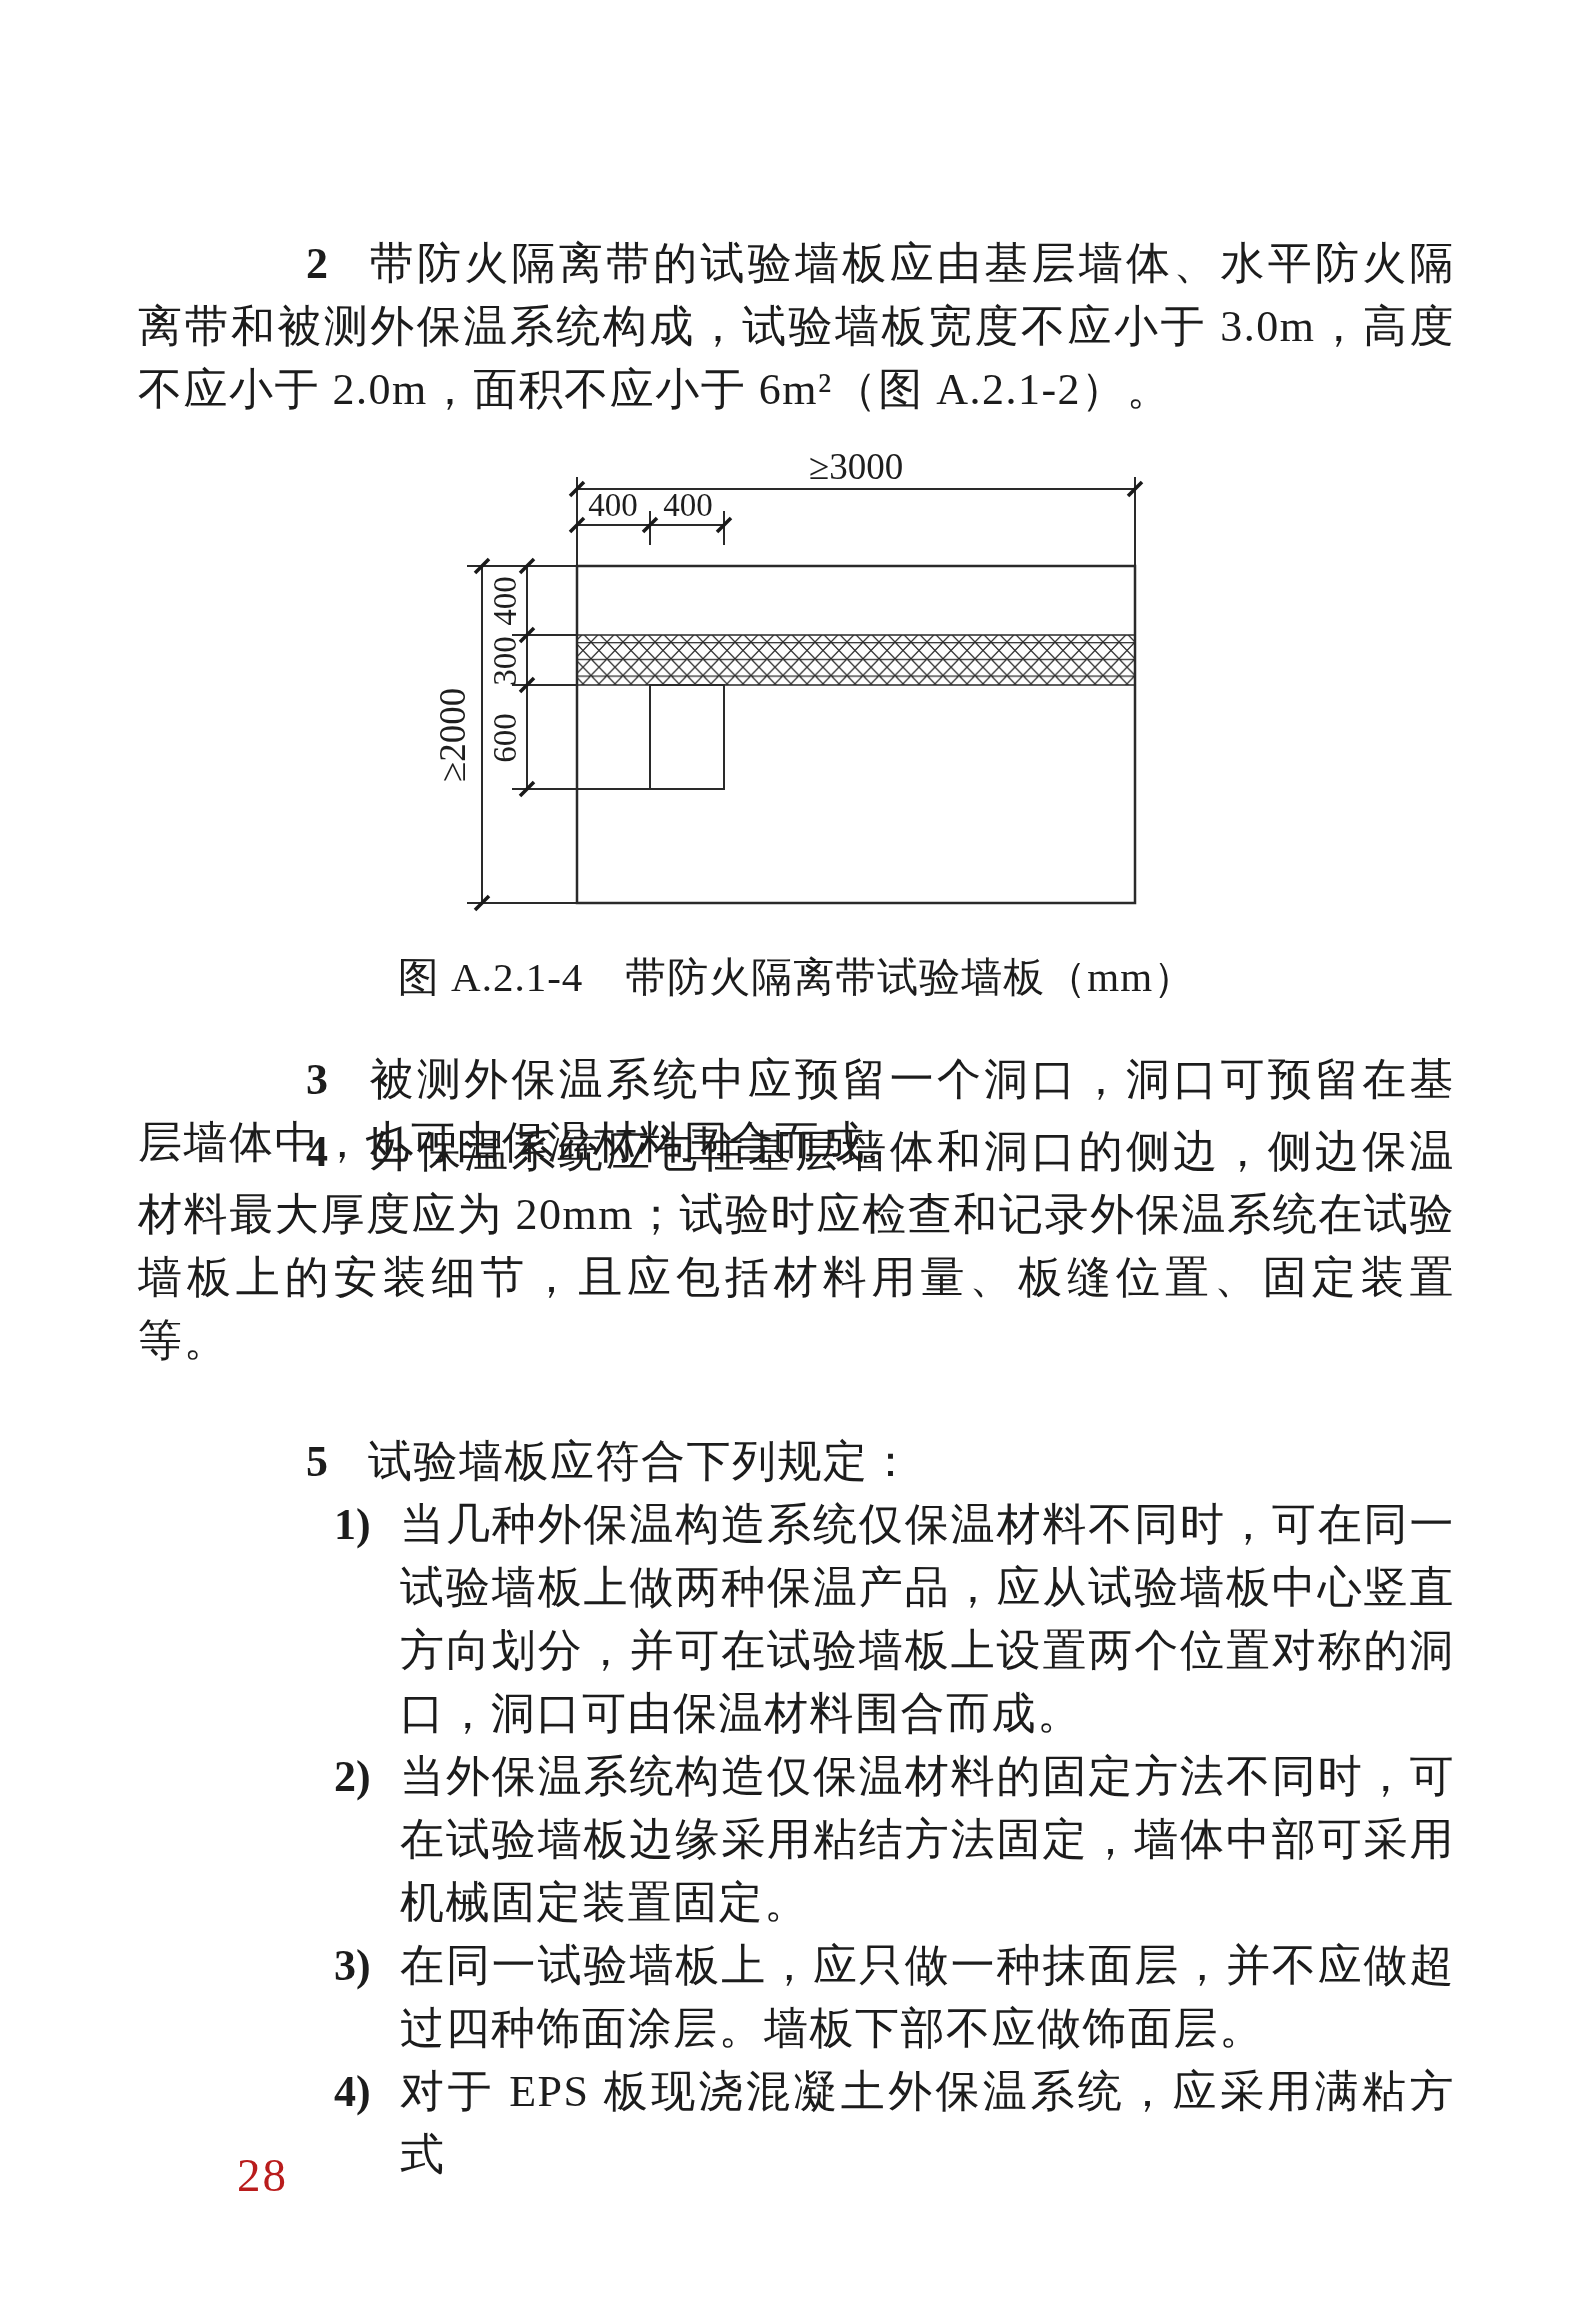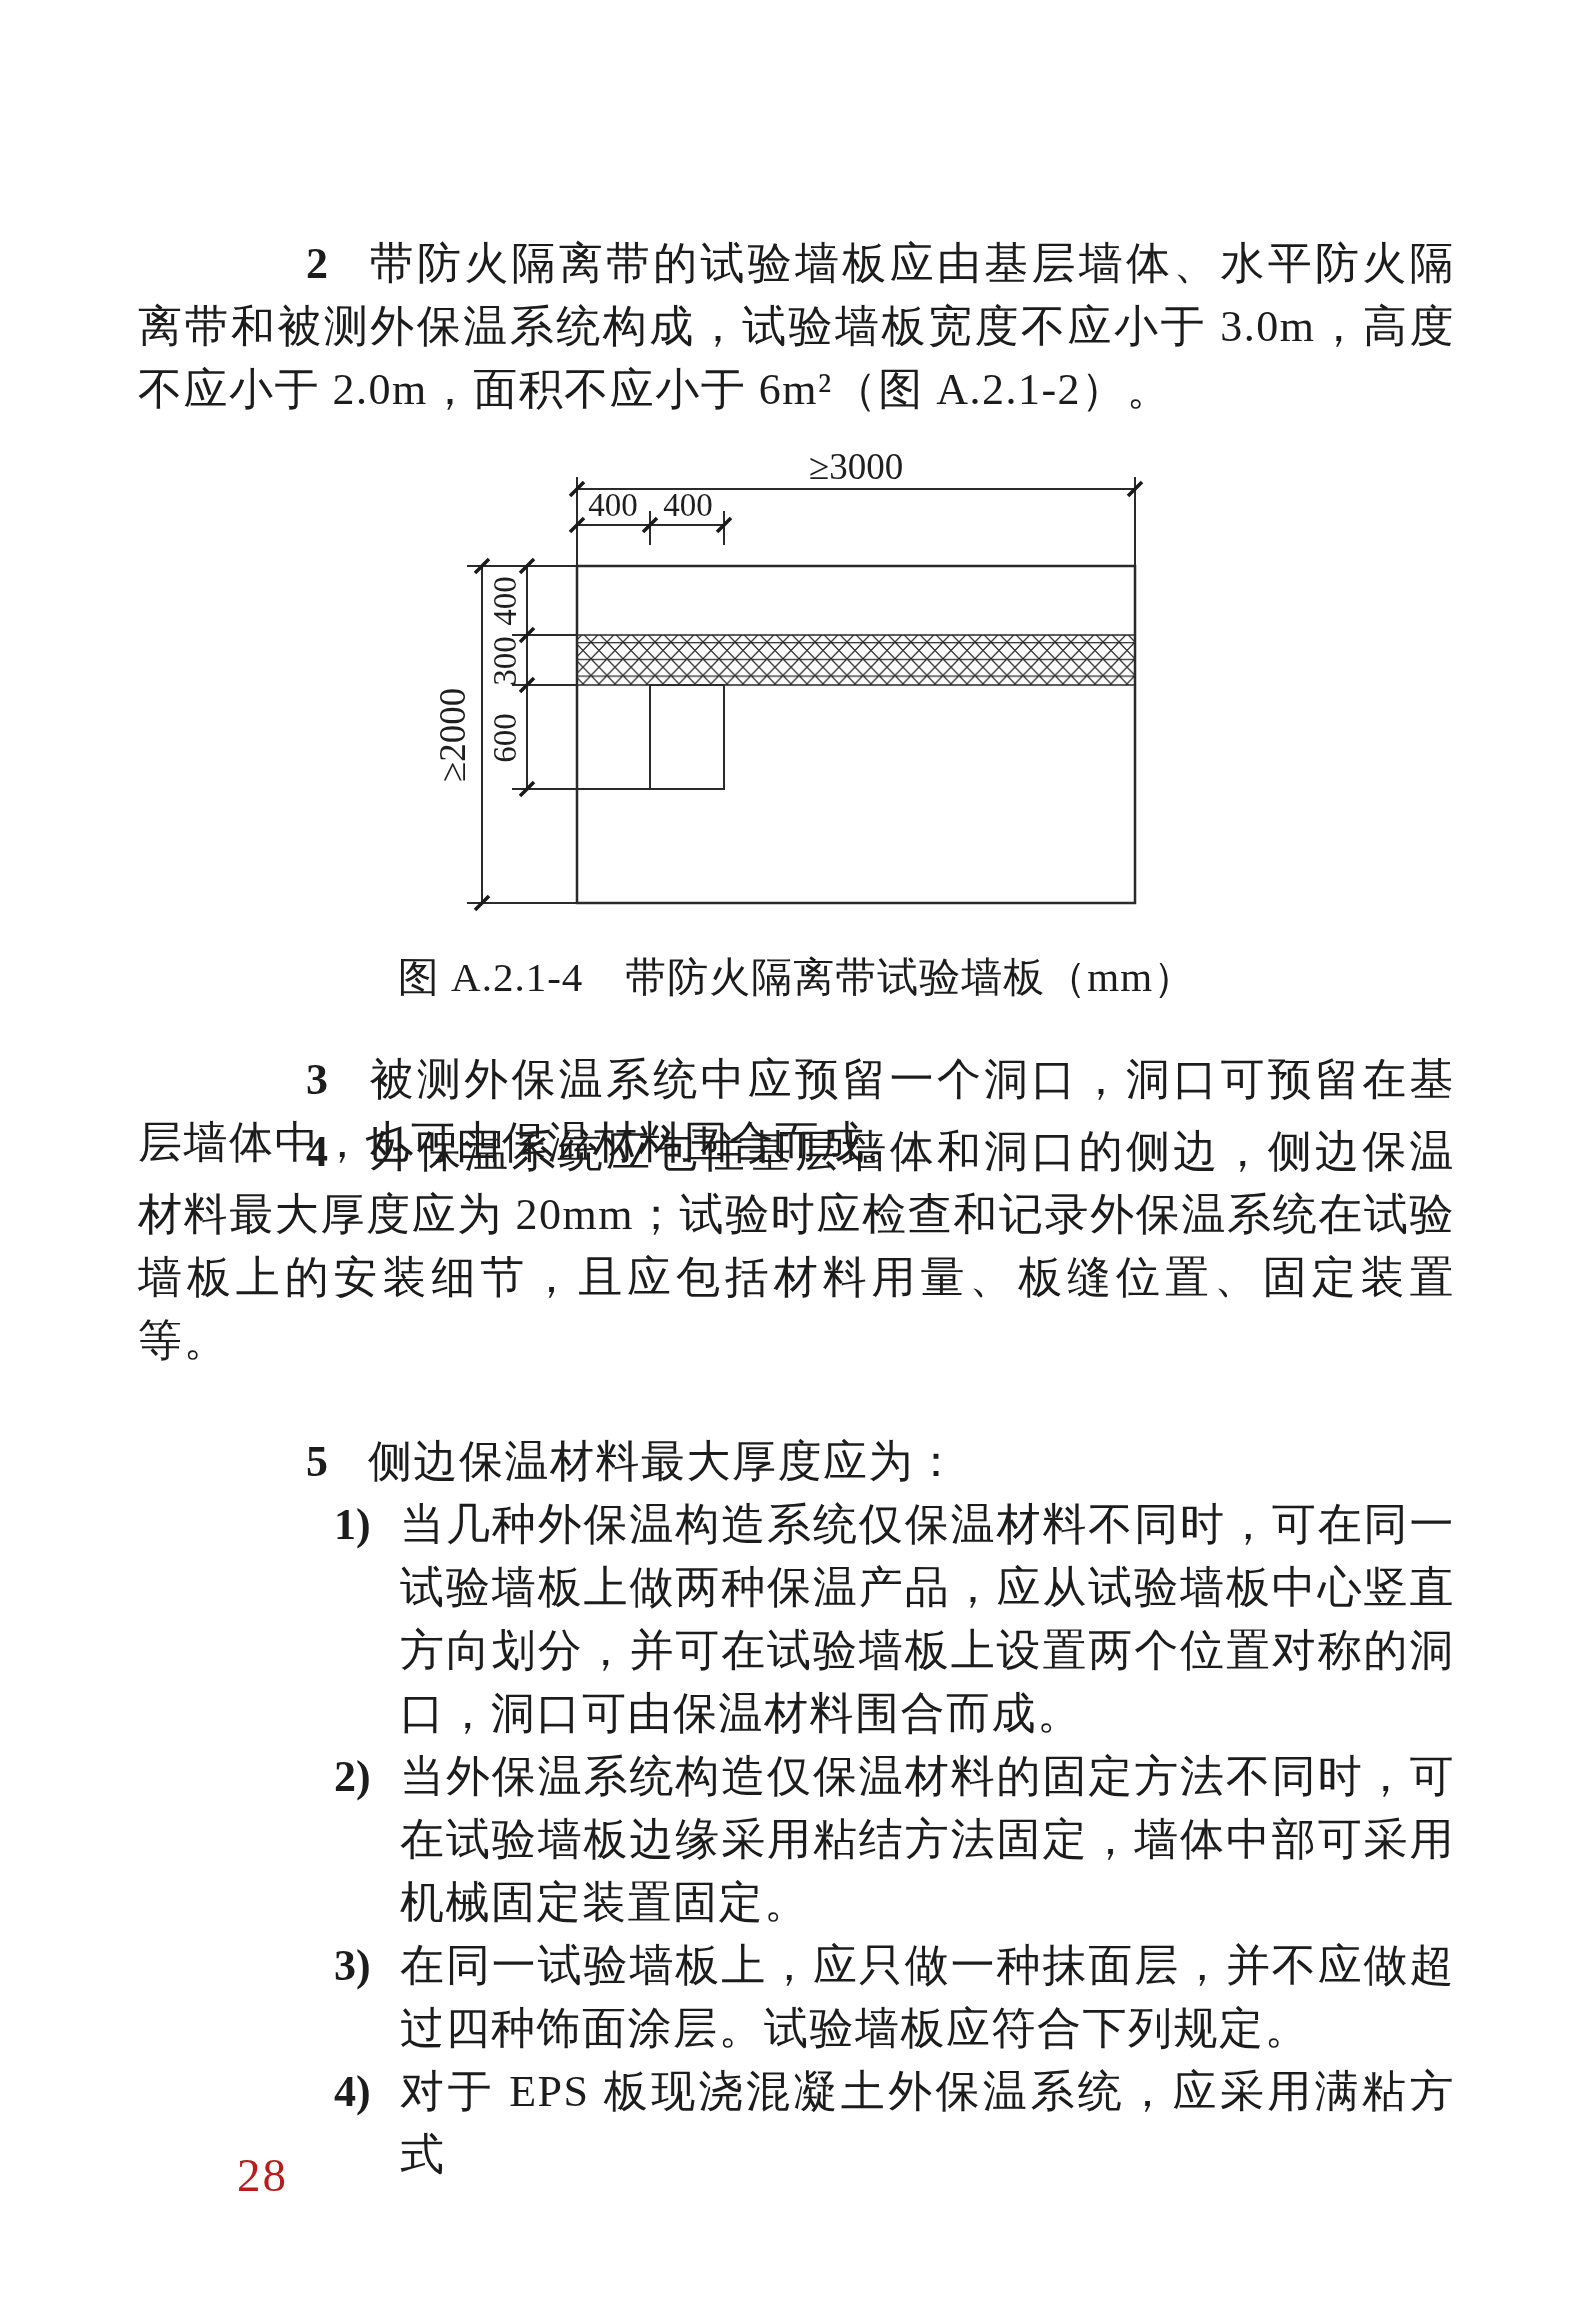--- a/index.html
+++ b/index.html
@@ -112,31 +112,31 @@
     <text x="101" y="236" text-anchor="middle" font-size="33" transform="rotate(-90 101 236)">300</text>
     <text x="101" y="313" text-anchor="middle" font-size="33" transform="rotate(-90 101 313)">600</text>
   </svg>
 
   <div class="caption">图 A.2.1-4　带防火隔离带试验墙板（mm）</div>
 
   <p class="par" style="top:1048px"><span class="pnum">3</span><span>被测外保温系统中应预留一个洞口，洞口可预留在基层墙体中，也可由保温材料围合而成。</span></p>
 
   <p class="par" style="top:1120px"><span class="pnum">4</span><span>外保温系统应包住基层墙体和洞口的侧边，侧边保温材料最大厚度应为 20mm；试验时应检查和记录外保温系统在试验墙板上的安装细节，且应包括材料用量、板缝位置、固定装置等。</span></p>
 
-  <p class="par" style="top:1430px"><span class="pnum">5</span><span>侧边保温材料最大厚度应为：</span></p>
+  <p class="par" style="top:1430px"><span class="pnum">5</span><span>试验墙板应符合下列规定：</span></p>
 
   <div class="list">
     <div class="list-item">
       <span class="marker">1)</span><span>当几种外保温构造系统仅保温材料不同时，可在同一试验墙板上做两种保温产品，应从试验墙板中心竖直方向划分，并可在试验墙板上设置两个位置对称的洞口，洞口可由保温材料围合而成。</span>
     </div>
     <div class="list-item">
       <span class="marker">2)</span><span>当外保温系统构造仅保温材料的固定方法不同时，可在试验墙板边缘采用粘结方法固定，墙体中部可采用机械固定装置固定。</span>
     </div>
     <div class="list-item">
-      <span class="marker">3)</span><span>在同一试验墙板上，应只做一种抹面层，并不应做超过四种饰面涂层。试验墙板应符合下列规定。</span>
+      <span class="marker">3)</span><span>在同一试验墙板上，应只做一种抹面层，并不应做超过四种饰面涂层。墙板下部不应做饰面层。</span>
     </div>
     <div class="list-item">
       <span class="marker">4)</span><span>对于 EPS 板现浇混凝土外保温系统，应采用满粘方式</span>
     </div>
   </div>
 
   <div class="pagenum">28</div>
 
 
 </div>

